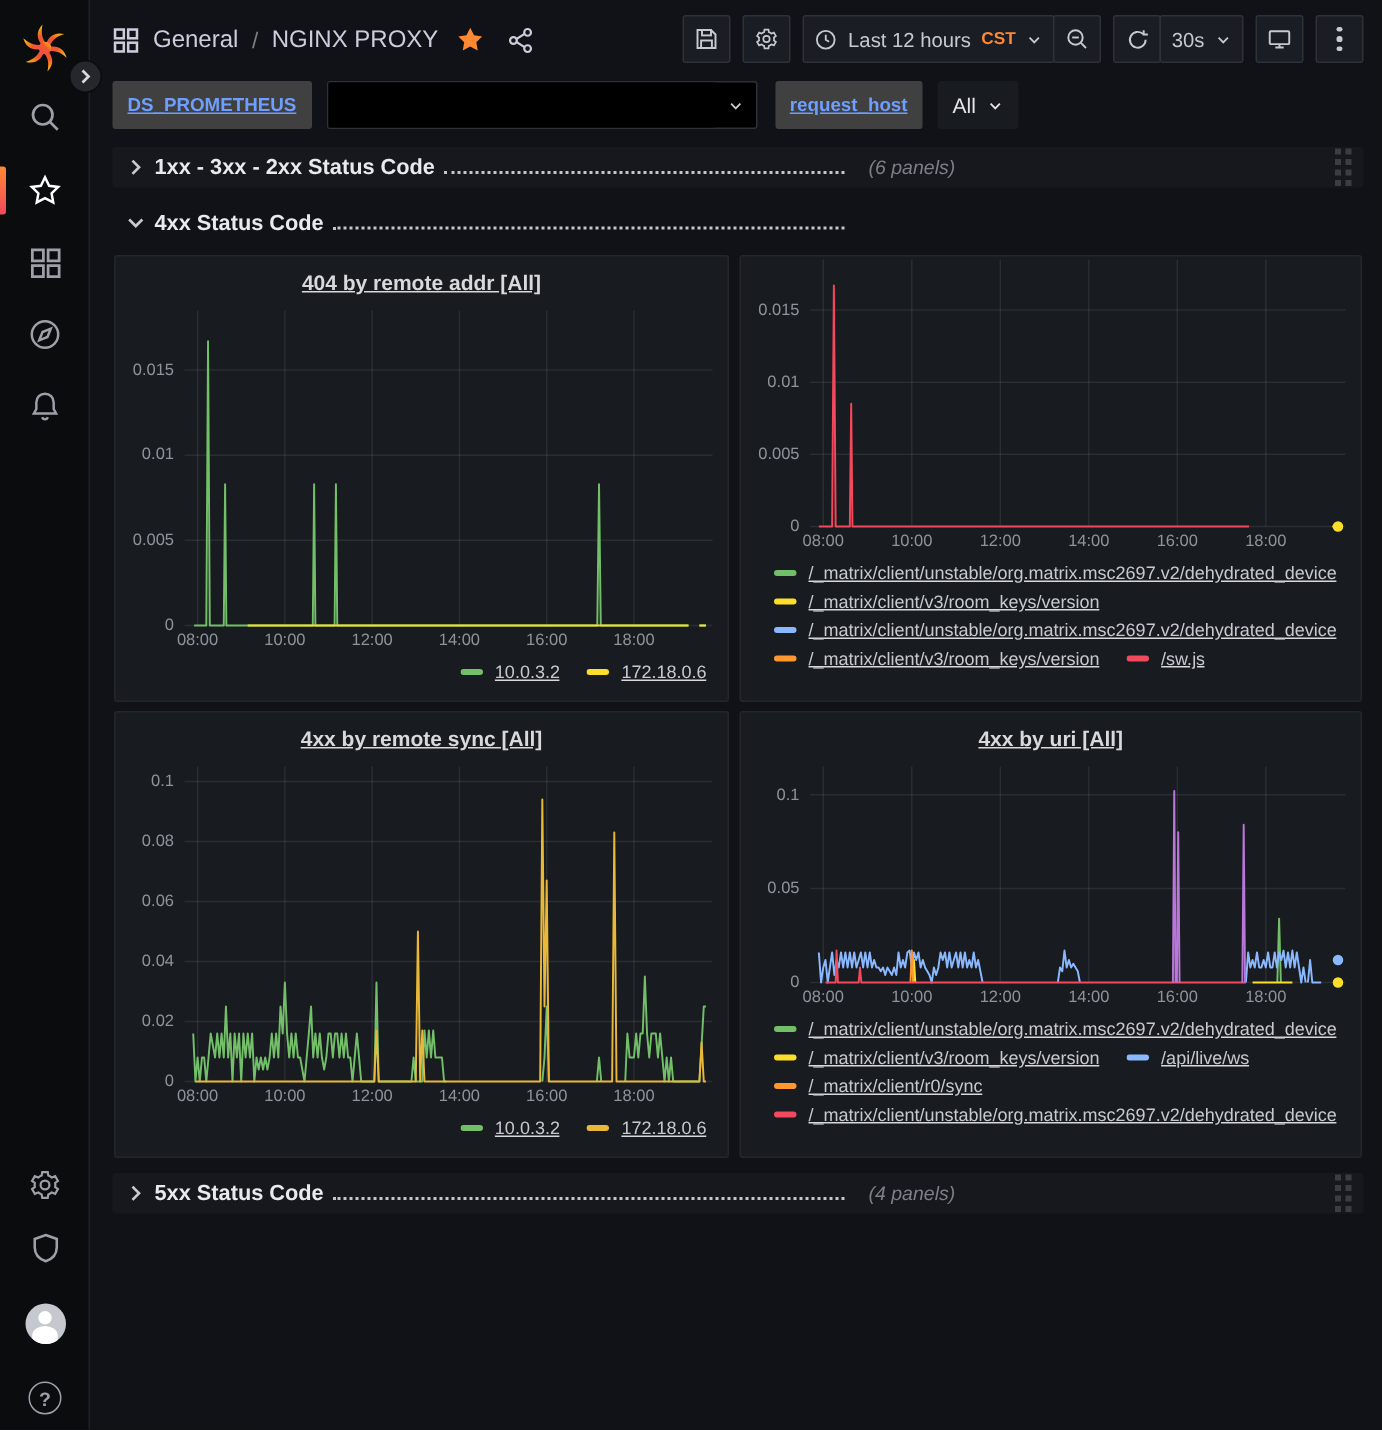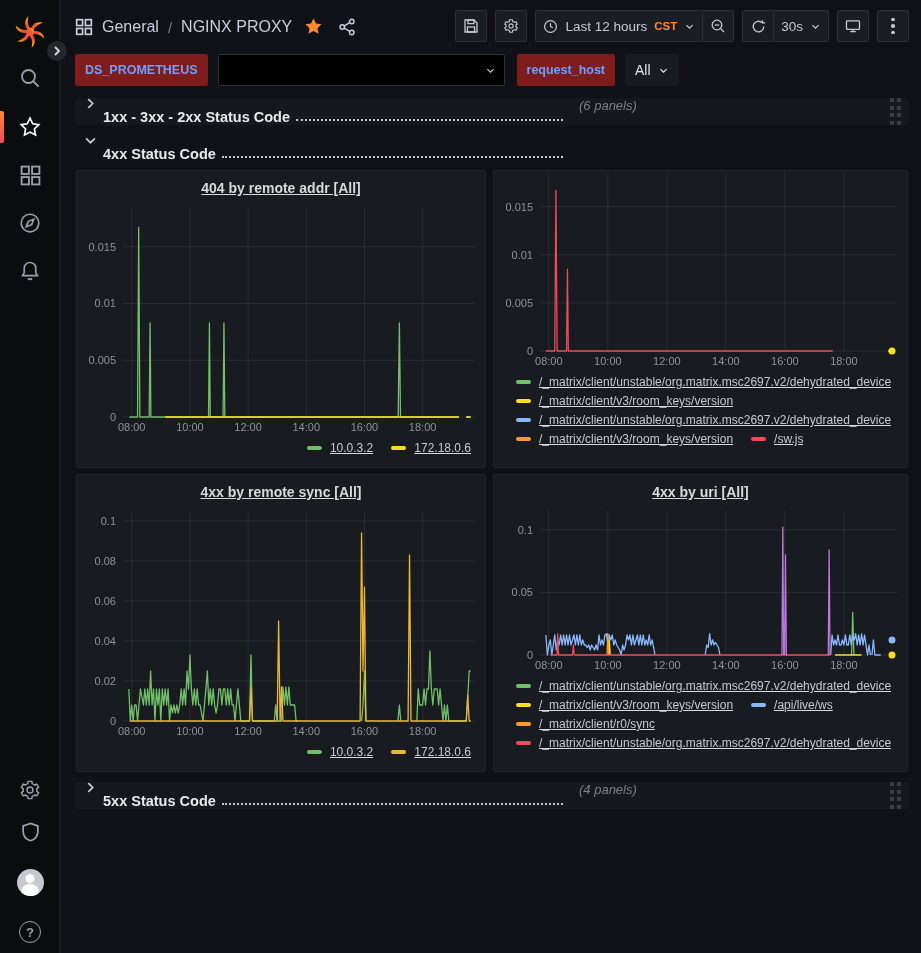--- a/index.html
+++ b/index.html
@@ -43,31 +43,31 @@
     font-size:13.5px; cursor:pointer; white-space:nowrap; }
   .tgroup { display:flex; }
   .tgroup .tbtn + .tbtn { margin-left:-1px;text-align:center; }
   .tz { color:#FF8833; font-weight:700; font-size:11.5px; }
   .kebab { display:flex; flex-direction:column; gap:3px; }
   .kebab i { width:3.5px; height:3.5px; border-radius:50%; background:#c7c9d1; }
 
   
   .submenu { display:flex; align-items:center; gap:12px; padding:2px 12px 8px 14px; }
   .var-pair { display:flex; align-items:center; gap:10px; }
-  .var-label { height:32px; display:flex; align-items:center; padding:0 10px; background:#7f1d1d;
-    color:#6e9fff; font-weight:600; font-size:12.5px; border-radius:2px; cursor:pointer; }
+  .var-label { height:32px; display:flex; align-items:center; padding:0 10px; background:#404040;
+    color:#6e9fff; font-weight:600; font-size:12.5px; border-radius:2px; cursor:pointer;text-decoration:underline; }
   .var-select { height:32px; width:287px; background:#000; border:1px solid #2e3138; border-radius:2px;
     display:flex; align-items:center; cursor:pointer; }
   .var-select .fill { flex:1; height:100%; background:#000; }
   .var-select .caret { padding:0 8px; color:#c7c9d1; }
   .all-select { height:32px; display:flex; align-items:center; gap:7px; padding:0 10px;
     background:#181b1f; border-radius:2px; color:#e3e4e8; font-size:14px; cursor:pointer; }
 
   
-  .rowhdr { display:flex; height:27px; margin:4px 12px 0 14px; padding:0 8px; cursor:pointer; }
+  .rowhdr { display:flex; align-items:center; height:27px; margin:4px 12px 0 14px; padding:0 8px; cursor:pointer; }
   .rowhdr.collapsed { background:#16181d; border-radius:2px; }
   .rowhdr .chev { color:#c7c9d1; width:14px; display:flex; justify-content:center; }
   .titlewrap { display:flex; align-items:flex-end; width:468px; }
   .rowtitle { font-weight:700; font-size:14.5px; color:#e9eaee; margin-left:6px; white-space:nowrap; }
   .leader { flex:1; border-bottom:2px dotted #c3c5cc; margin:0 2px 4px 6px; height:1px; }
   .pcount { font-style:italic; color:#7b7f87; font-size:13px; margin-left:14px; white-space:nowrap; }
   .draghandle { margin-left:auto; display:grid; grid-template-columns:4px 4px; gap:3px; cursor:grab; }
   .draghandle i { width:4px; height:4px; background:#3a3d44; }
 
   

